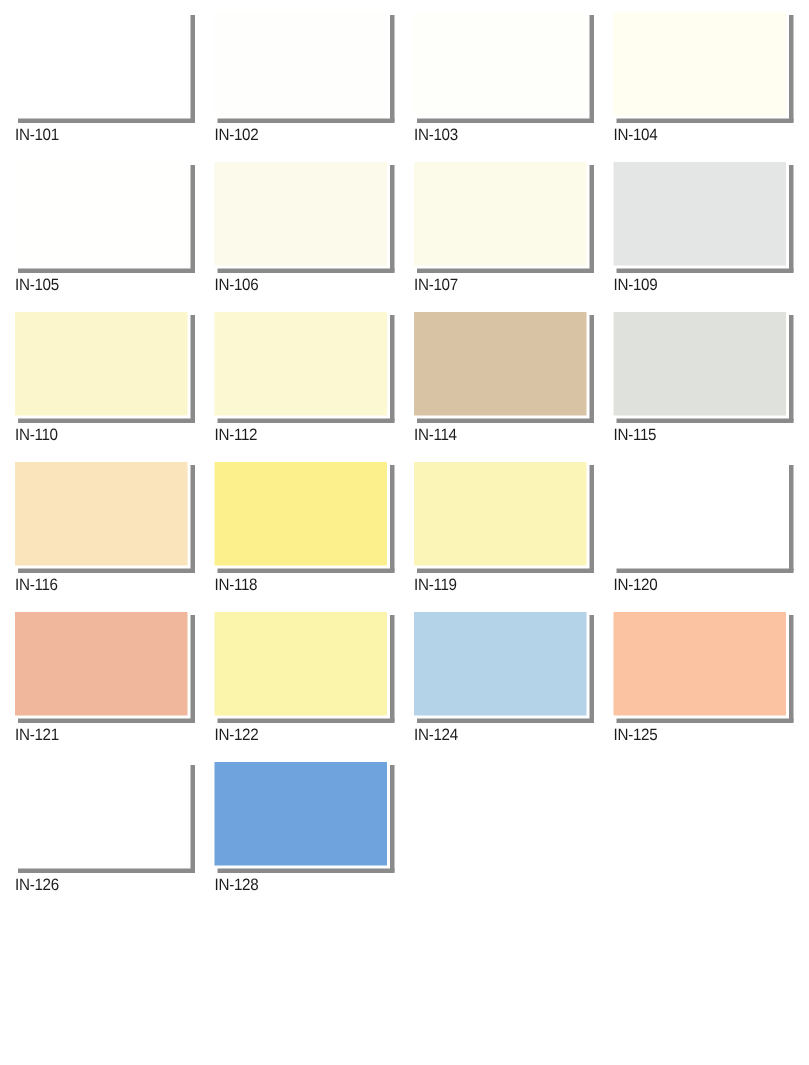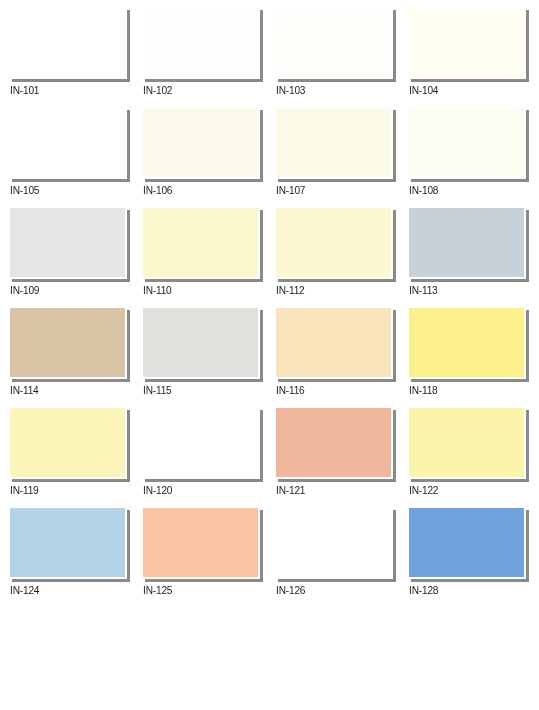--- a/index.html
+++ b/index.html
@@ -121,50 +121,38 @@
       <div class="swatch-edge-bottom" style="background: rgb(138, 138, 138);"></div>
       <div class="swatch-label" style="color: rgb(28, 28, 28);">IN-106</div>
     </div>
     <div class="swatch-cell">
       <div class="swatch-chip" style="background-color: rgb(252, 251, 233);"></div>
       <div class="swatch-edge-right" style="background: rgb(138, 138, 138);"></div>
       <div class="swatch-edge-bottom" style="background: rgb(138, 138, 138);"></div>
       <div class="swatch-label" style="color: rgb(28, 28, 28);">IN-107</div>
     </div>
     <div class="swatch-cell">
-      <div class="swatch-chip" style="background-color: rgb(253, 252, 243);"></div>
-      <div class="swatch-edge-right" style="background: rgb(138, 138, 138);"></div>
-      <div class="swatch-edge-bottom" style="background: rgb(138, 138, 138);"></div>
-      <div class="swatch-label" style="color: rgb(28, 28, 28);">IN-108</div>
-    </div>
-    <div class="swatch-cell">
       <div class="swatch-chip" style="background-color: rgb(228, 230, 230);"></div>
       <div class="swatch-edge-right" style="background: rgb(138, 138, 138);"></div>
       <div class="swatch-edge-bottom" style="background: rgb(138, 138, 138);"></div>
       <div class="swatch-label" style="color: rgb(28, 28, 28);">IN-109</div>
     </div>
     <div class="swatch-cell">
       <div class="swatch-chip" style="background-color: rgb(251, 246, 203);"></div>
       <div class="swatch-edge-right" style="background: rgb(138, 138, 138);"></div>
       <div class="swatch-edge-bottom" style="background: rgb(138, 138, 138);"></div>
       <div class="swatch-label" style="color: rgb(28, 28, 28);">IN-110</div>
     </div>
     <div class="swatch-cell">
       <div class="swatch-chip" style="background-color: rgb(251, 248, 210);"></div>
       <div class="swatch-edge-right" style="background: rgb(138, 138, 138);"></div>
       <div class="swatch-edge-bottom" style="background: rgb(138, 138, 138);"></div>
       <div class="swatch-label" style="color: rgb(28, 28, 28);">IN-112</div>
     </div>
     <div class="swatch-cell">
-      <div class="swatch-chip" style="background-color: rgb(199, 210, 216);"></div>
-      <div class="swatch-edge-right" style="background: rgb(138, 138, 138);"></div>
-      <div class="swatch-edge-bottom" style="background: rgb(138, 138, 138);"></div>
-      <div class="swatch-label" style="color: rgb(28, 28, 28);">IN-113</div>
-    </div>
-    <div class="swatch-cell">
       <div class="swatch-chip" style="background-color: rgb(216, 195, 164);"></div>
       <div class="swatch-edge-right" style="background: rgb(138, 138, 138);"></div>
       <div class="swatch-edge-bottom" style="background: rgb(138, 138, 138);"></div>
       <div class="swatch-label" style="color: rgb(28, 28, 28);">IN-114</div>
     </div>
     <div class="swatch-cell">
       <div class="swatch-chip" style="background-color: rgb(223, 226, 220);"></div>
       <div class="swatch-edge-right" style="background: rgb(138, 138, 138);"></div>
       <div class="swatch-edge-bottom" style="background: rgb(138, 138, 138);"></div>
       <div class="swatch-label" style="color: rgb(28, 28, 28);">IN-115</div>

